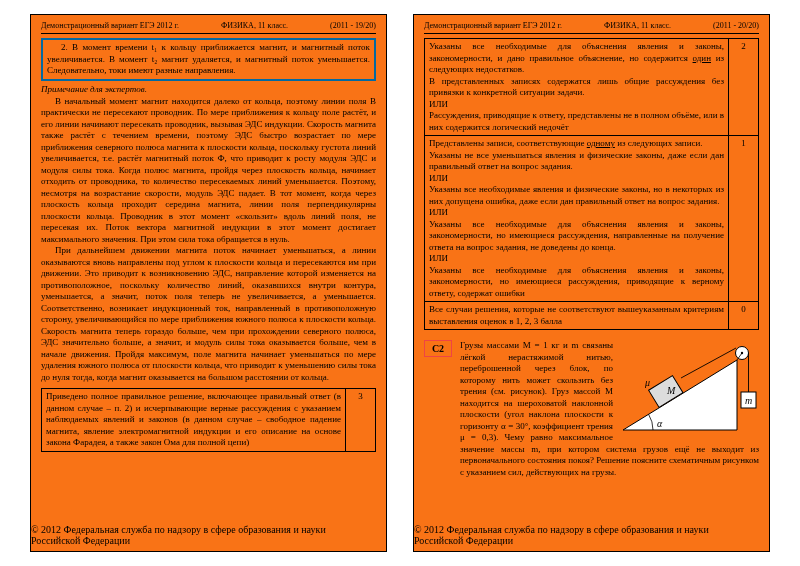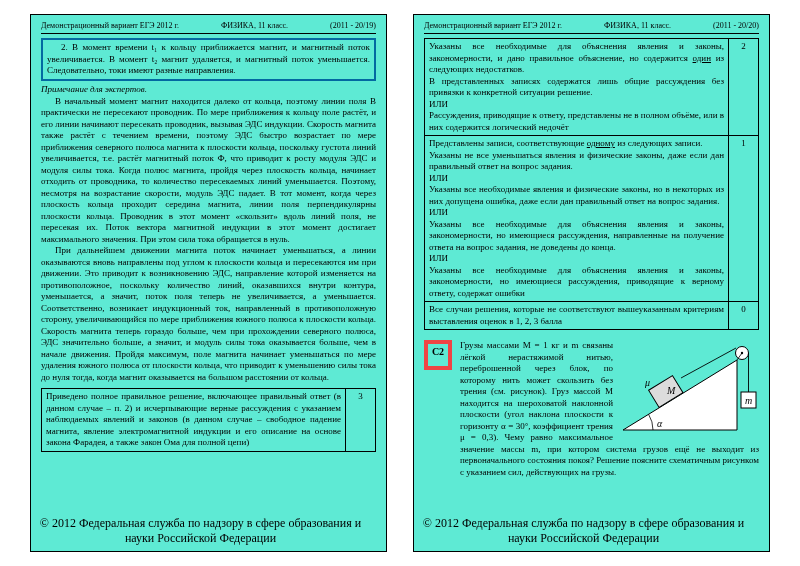--- a/index.html
+++ b/index.html
@@ -1,51 +1,51 @@
 <!DOCTYPE html>
 <html><head>
 <meta charset="utf-8">
 <style>
   * { margin:0; padding:0; box-sizing:border-box; }
   html,body { width:800px; height:566px; background:#ffffff; }
   body { position:relative; font-family:"Liberation Serif", serif; color:#000; }
   .page { position:absolute; top:14px; width:357px; height:538px; border:1px solid #000;
-          background:#5eead4; padding:6px 10px; overflow:hidden; }
+          background:#f97316; padding:6px 10px; overflow:hidden; }
   #pageL { left:30px; }
   #pageR { left:413px; }
   .pgheader { display:flex; justify-content:space-between; align-items:baseline;
               font-size:8px; border-bottom:1px solid #000; padding-bottom:3px; margin-bottom:4px; }
   .body { font-size:9px; line-height:11.5px; text-align:justify; }
   .ind { text-indent:14px; }
   .answer-box { border:2px solid #0369a1; padding:2px 4px; margin-bottom:3px; }
   .note { font-size:9px; font-style:italic; margin:2px 0 2px 0; }
   table.crit { width:100%; border-collapse:collapse; margin-top:5px; }
   table.crit th, table.crit td { border:1px solid #000; font-size:9px; line-height:11.5px;
                                  vertical-align:top; padding:2px 4px; }
   table.crit th { font-weight:bold; text-align:center; }
   td.score, th.score { width:30px; text-align:center; }
   td.ctext p { text-align:justify; }
   p.or { text-align:center; }
   .u { text-decoration:underline;font-family:Liberation Serif, serif; }
   .task { display:flex; gap:8px; margin-top:10px; }
-  .task-label { flex:none; border:4px solid #ef4444; width:28px; height:30px; text-align:center;
+  .task-label { flex:none; border:1px solid #ef4444; width:28px; height:17px; text-align:center;
                 font-weight:bold; font-size:10px; line-height:16px; }
   .task-body { flex:1; }
   .fig { float:right; margin:0 0 2px 6px; }
   .fig text { font-style:italic; font-size:10px; font-family:"Liberation Serif", serif; }
-  .pgfooter { position:absolute; bottom:5px; left:0; right:16px; text-align:center; font-size:12px; }
+  .pgfooter { position:absolute; bottom:5px; left:0; right:16px; text-align:left; font-size:10px; }
 </style>
 </head>
 <body>
 
 <div class="page" id="pageL">
   <div class="pgheader">
     <span>Демонстрационный вариант ЕГЭ 2012 г.</span>
     <span>ФИЗИКА, 11 класс.</span>
-    <span>(2011 - 20/19)</span>
+    <span>(2011 - 19/20)</span>
   </div>
 
   <div class="answer-box">
     <p class="body ind">2. В момент времени t₁ к кольцу приближается магнит, и магнитный поток увеличивается. В момент t₂ магнит удаляется, и магнитный поток уменьшается. Следовательно, токи имеют разные направления.</p>
   </div>
 
   <p class="note">Примечание для экспертов.</p>
 
   <p class="body ind">В начальный момент магнит находится далеко от кольца, поэтому линии поля B практически не пересекают проводник. По мере приближения к кольцу поле растёт, и его линии начинают пересекать проводник, вызывая ЭДС индукции. Скорость магнита также растёт с течением времени, поэтому ЭДС быстро возрастает по мере приближения северного полюса магнита к плоскости кольца, поскольку густота линий увеличивается, т.е. растёт магнитный поток Ф, что приводит к росту модуля ЭДС и модуля силы тока. Когда полюс магнита, пройдя через плоскость кольца, начинает отходить от проводника, то количество пересекаемых линий уменьшается. Поэтому, несмотря на возрастание скорости, модуль ЭДС падает. В тот момент, когда через плоскость кольца проходит середина магнита, линии поля перпендикулярны плоскости кольца. Проводник в этот момент «скользит» вдоль линий поля, не пересекая их. Поток вектора магнитной индукции в этот момент достигает максимального значения. При этом сила тока обращается в нуль.</p>
   <p class="body ind">При дальнейшем движении магнита поток начинает уменьшаться, а линии оказываются вновь направлены под углом к плоскости кольца и пересекаются им при движении. Это приводит к возникновению ЭДС, направление которой изменяется на противоположное, поскольку количество линий, оказавшихся внутри контура, уменьшается, а значит, поток поля теперь не увеличивается, а уменьшается. Соответственно, возникает индукционный ток, направленный в противоположную сторону, увеличивающийся по мере приближения южного полюса к плоскости кольца. Скорость магнита теперь гораздо больше, чем при прохождении северного полюса, ЭДС значительно больше, а значит, и модуль силы тока оказывается больше, чем в начале движения. Пройдя максимум, поле магнита начинает уменьшаться по мере удаления южного полюса от плоскости кольца, что приводит к уменьшению силы тока до нуля тогда, когда магнит оказывается на большом расстоянии от кольца.</p>
@@ -69,21 +69,21 @@
     <span>Демонстрационный вариант ЕГЭ 2012 г.</span>
     <span>ФИЗИКА, 11 класс.</span>
     <span>(2011 - 20/20)</span>
   </div>
 
   <table class="crit" style="margin-top:0;">
     <tbody>
         <tr>
       <td class="ctext">
         <p><span>Указаны все необходимые для объяснения явления и законы, закономерности, и дано правильное объяснение, но содержится </span><span class="u">один</span><span> из следующих недостатков.</span></p>
-        <p>В представленных записях содержатся лишь общие рассуждения без привязки к конкретной ситуации решение.</p>
+        <p>В представленных записях содержатся лишь общие рассуждения без привязки к конкретной ситуации задачи.</p>
         <p class="or">ИЛИ</p>
         <p>Рассуждения, приводящие к ответу, представлены не в полном объёме, или в них содержится логический недочёт</p>
       </td>
       <td class="score">2</td>
     </tr>
     <tr>
       <td class="ctext">
         <p><span>Представлены записи, соответствующие </span><span class="u">одному</span><span> из следующих записи.</span></p>
         <p>Указаны не все уменьшаться явления и физические законы, даже если дан правильный ответ на вопрос задания.</p>
         <p class="or">ИЛИ</p>

